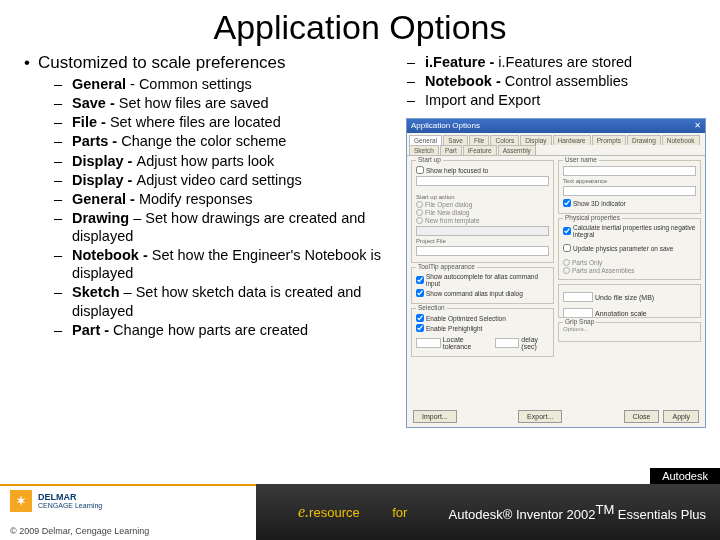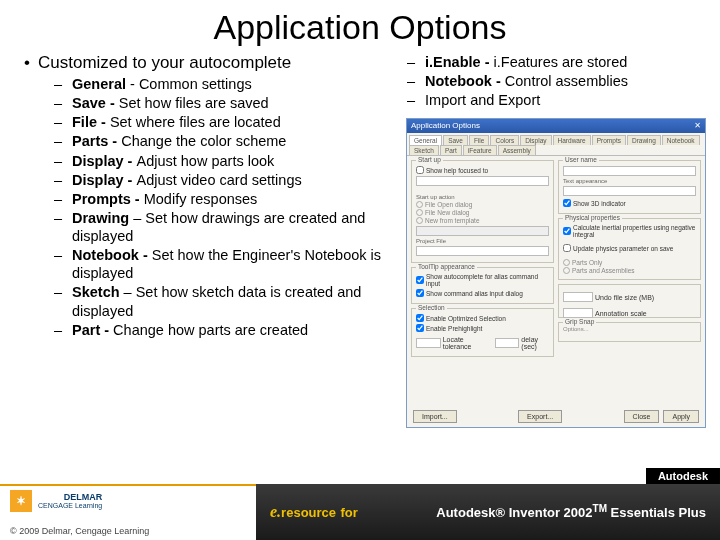--- a/index.html
+++ b/index.html
@@ -150,53 +150,52 @@
     font-size: 9px;
     color: #444;
     display:flex; flex-direction:column; justify-content:space-between;
   }
   .delmar { display:flex; align-items:center; gap:6px;}
   .delmar-logo {
     width:22px;height:22px;background:#f5a623;
     display:flex;align-items:center;justify-content:center;
     color:#fff;font-weight:700;font-size:12px;
   }
-  .delmar-txt { font-size:9px; line-height:1.05;text-align:right; }
+  .delmar-txt { font-size:9px; line-height:1.05; }
   .delmar-txt .d1{font-weight:700;color:#0a3d6b;}
   .delmar-txt .d2{font-size:7px;color:#0a3d6b;}
   .footer-right {
     flex:1;
     background: linear-gradient(#3a3a3a,#1a1a1a);
     color:#fff;
     display:flex; align-items:center; justify-content:space-between;
     padding: 0 14px;
     position:relative;
-    font-weight:bold;
-  }
-  .eres { font-size:13px; color:#f0c000; }
+  }
+  .eres { font-size:13px; color:#f0c000;margin-left:28px; }
   .eres .e { font-style:italic; font-family:Georgia,serif; font-size:16px; }
   .inv { font-size:13px; color:#fff; margin-left:6px;}
-  .inv .tm{font-size:10px;vertical-align:super;}
+  .inv .tm{font-size:13px;vertical-align:super;}
   .adsk {
     position:absolute; top:-16px; right:0;
     background:#000; color:#fff;
     font-size:11px; padding:2px 12px;
   }
 </style>
 </head>
 <body>
 
 <div class="slide">
   <h1 class="title">Application Options</h1>
 
   <div class="columns">
     <div class="col-left">
       <div class="top-bullet">
         <span class="dot">•</span>
-        <span>Customized to your autocomplete</span>
+        <span>Customized to scale preferences</span>
       </div>
       <ul class="sub" id="left-list">
           <li>
             <span class="dash">–</span>
             <span class="txt"><span class="b">General</span> - Common settings</span>
           </li>
           <li>
             <span class="dash">–</span>
             <span class="txt"><span class="b">Save - </span>Set how files are saved</span>
           </li>
@@ -211,21 +210,21 @@
           <li>
             <span class="dash">–</span>
             <span class="txt"><span class="b">Display - </span>Adjust how parts look</span>
           </li>
           <li>
             <span class="dash">–</span>
             <span class="txt"><span class="b">Display - </span>Adjust video card settings</span>
           </li>
           <li>
             <span class="dash">–</span>
-            <span class="txt"><span class="b">Prompts - </span>Modify responses</span>
+            <span class="txt"><span class="b">General - </span>Modify responses</span>
           </li>
           <li>
             <span class="dash">–</span>
             <span class="txt"><span class="b">Drawing </span>– Set how drawings are created and displayed</span>
           </li>
           <li>
             <span class="dash">–</span>
             <span class="txt"><span class="b">Notebook - </span>Set how the Engineer's Notebook is displayed</span>
           </li>
           <li>
@@ -236,21 +235,21 @@
             <span class="dash">–</span>
             <span class="txt"><span class="b">Part - </span>Change how parts are created</span>
           </li>
         </ul>
     </div>
 
     <div class="col-right">
       <ul class="sub" style="padding-left:12px" id="right-list">
           <li>
             <span class="dash">–</span>
-            <span class="txt"><span class="b">i.Enable - </span>i.Features are stored</span>
+            <span class="txt"><span class="b">i.Feature - </span>i.Features are stored</span>
           </li>
           <li>
             <span class="dash">–</span>
             <span class="txt"><span class="b">Notebook - </span>Control assemblies</span>
           </li>
           <li>
             <span class="dash">–</span>
             <span class="txt"><span class="b"></span>Import and Export</span>
           </li>
         </ul>

